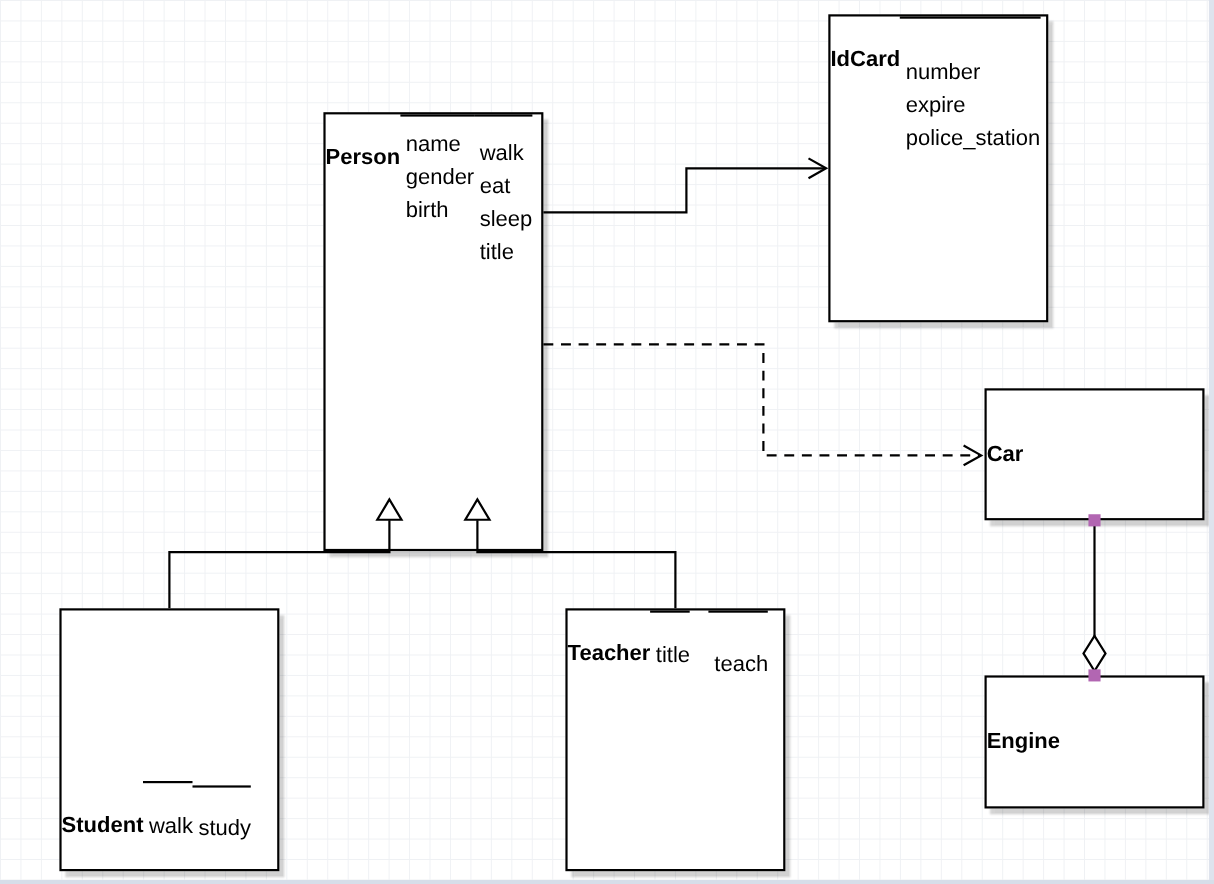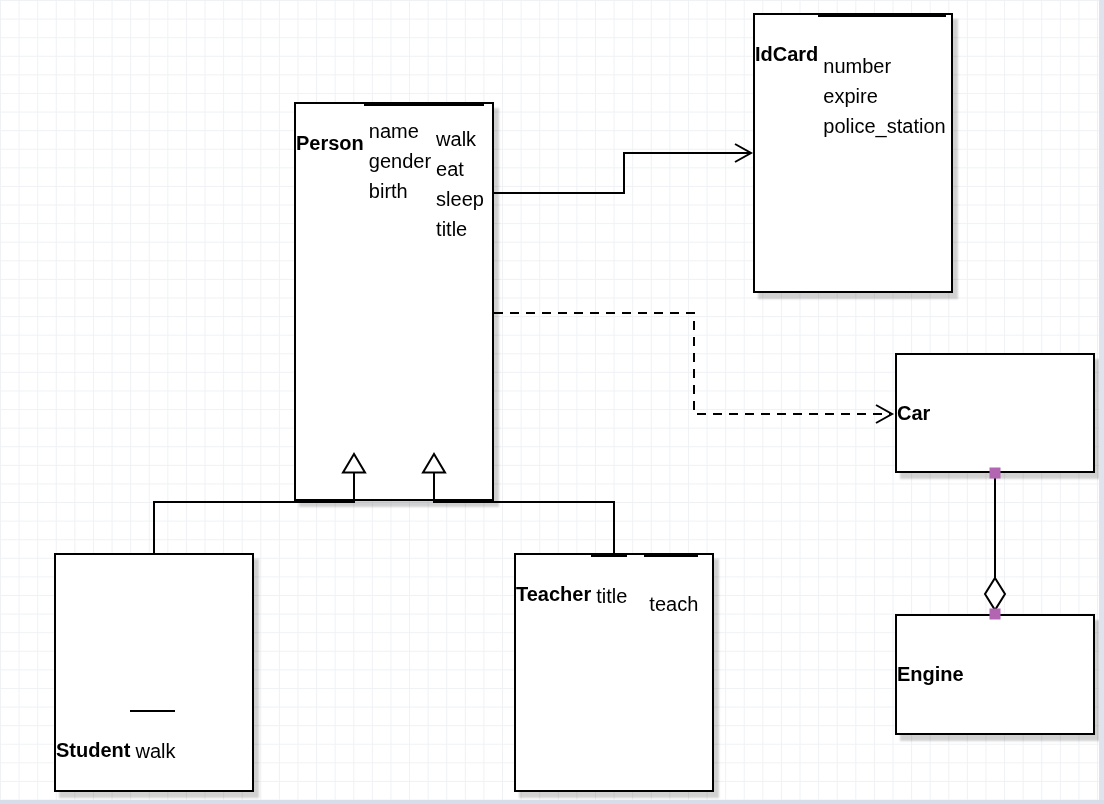--- a/index.html
+++ b/index.html
@@ -87,20 +87,23 @@
 
   <div class="uml-class" style="left:895px;top:614px;height:121px;">
     <div class="uml-title" style="height:117px;">Engine</div>
   </div>
 
   <div class="uml-class" style="left:54px;top:553px;height:239px;align-items:flex-end;">
     <div class="uml-title" style="height:79px;">Student</div>
     <div class="uml-section" style="height:80px;">
       <div class="uml-row">walk</div>
     </div>
+    <div class="uml-section" style="height:76px;">
+      <div class="uml-row">study</div>
+    </div>
   </div>
 
   <div class="uml-class" style="left:514px;top:553px;height:239px;">
     <div class="uml-title" style="height:79px;border-radius:11px;">Teacher</div>
     <div class="uml-section" style="height:80px;">
       <div class="uml-row">title</div>
     </div>
     <div class="uml-section" style="height:96px;margin-left:17px;">
       <div class="uml-row">teach</div>
     </div>

